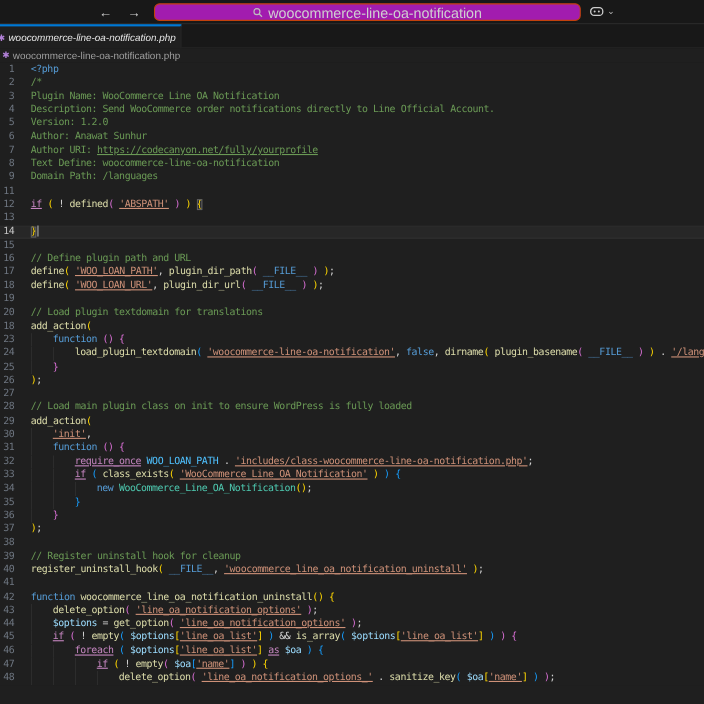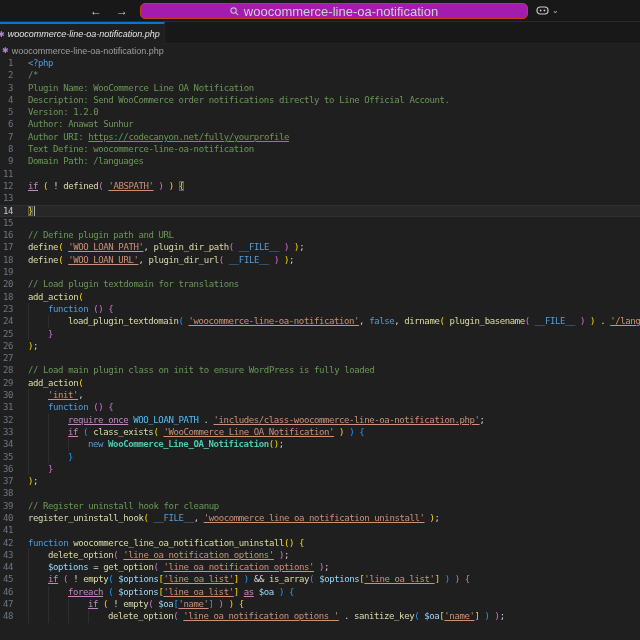--- a/index.html
+++ b/index.html
@@ -50,21 +50,21 @@
            vertical-align:middle; margin-left:1px; }
 
   
   .cm { color:#6a9955; }
   .lk { color:#6a9955; text-decoration:underline; }
   .kw { color:#569cd6; }
   .ct { color:#c586c0;text-decoration:underline; }
   .fn { color:#dcdcaa; }
   .va { color:#9cdcfe; }
   .co { color:#4fc1ff;margin-top:48px; }
-  .cl { color:#4ec9b0;font-weight:bold; }
+  .cl { color:#4ec9b0; }
   .st { color:#ce9178;text-decoration:underline; }
   .pl { color:#d4d4d4; }
   .b1 { color:#ffd700; }
   .b2 { color:#da70d6; }
   .b3 { color:#179fff; }
   .m  { outline:1px solid #5f5f5f; outline-offset:-1px; background:rgba(110,110,110,.18); }
 
   svg { display:block; }
 </style>
 </head>

